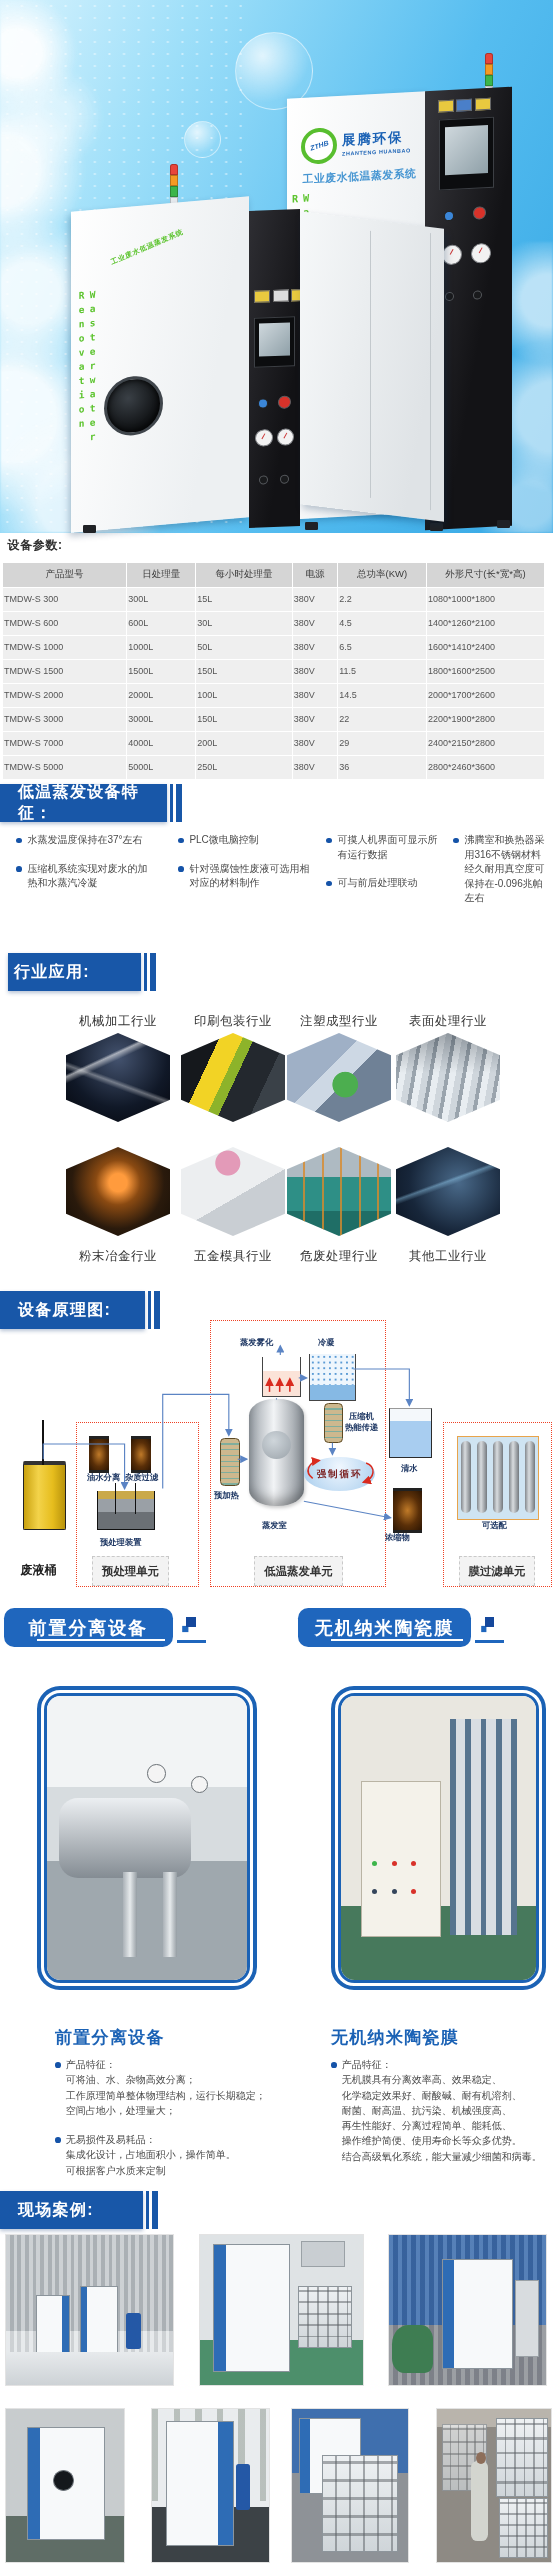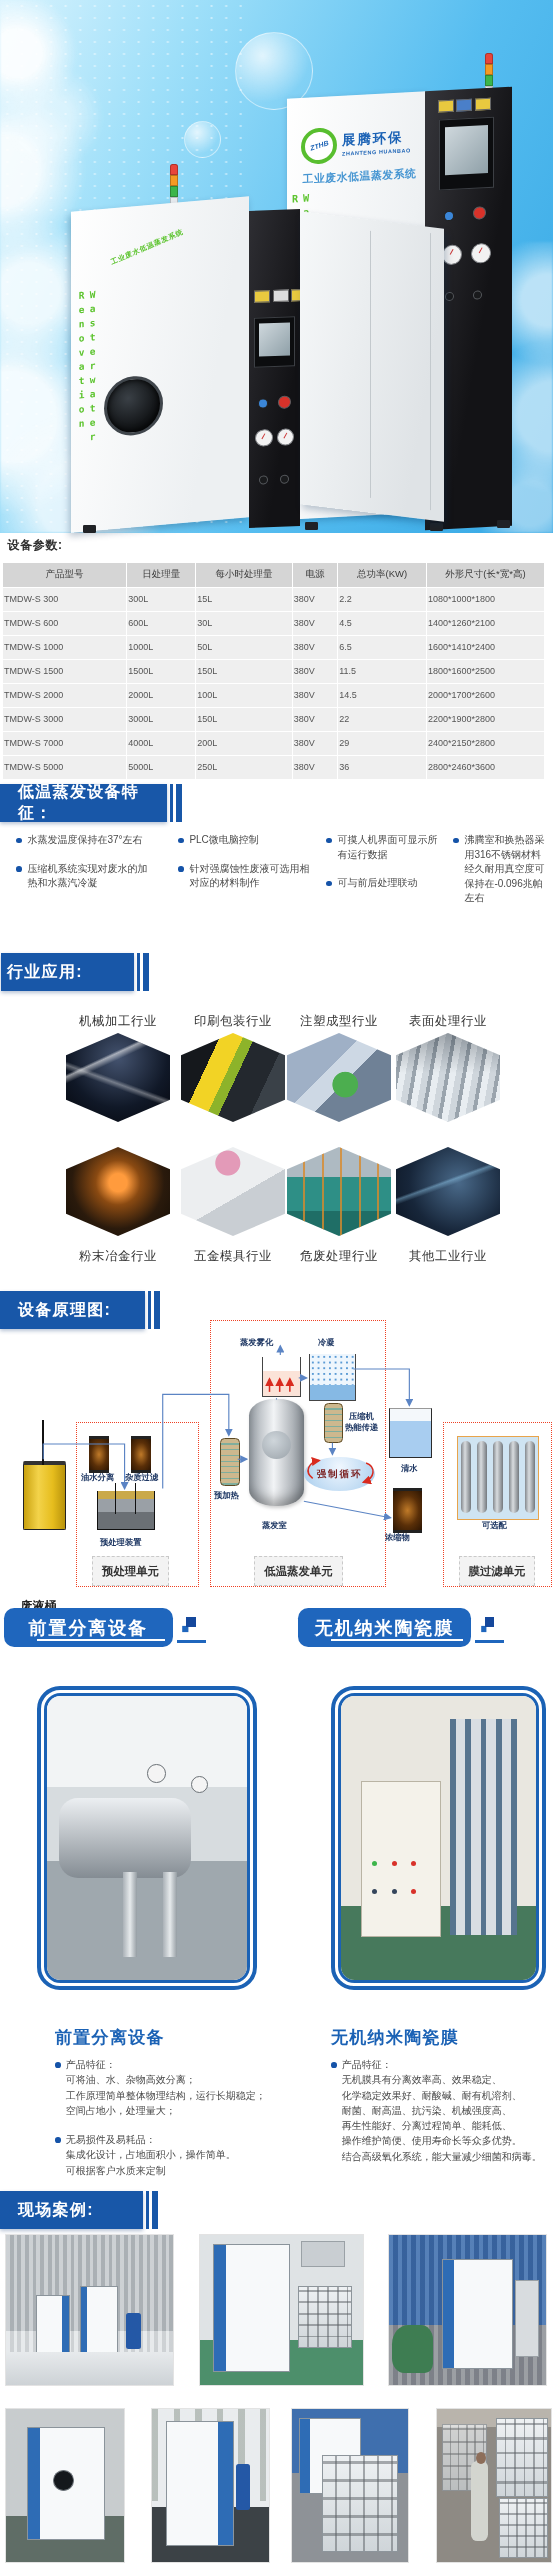--- a/index.html
+++ b/index.html
@@ -393,21 +393,21 @@
         <span>可与前后处理联动</span>
       </div>
   </div>
   <div class="fcol" style="left:453px;width:94px;">
     <div class="feat">
         <span class="fdot"></span>
         <span>沸腾室和换热器采用316不锈钢材料经久耐用真空度可保持在-0.096兆帕左右</span>
       </div>
   </div>
 
-  <div class="ribbon" style="left:1px;top:953px;width:127px;padding-left:6px;">
+  <div class="ribbon" style="left:8px;top:953px;width:127px;padding-left:6px;">
     <span>行业应用:</span>
       <i class="s1"></i>
       <i class="s2"></i>
   </div>
   <div class="hexlbl" style="left:66px;top:1013px;">机械加工行业</div>
   <div class="hexlbl" style="left:181px;top:1013px;">印刷包装行业</div>
   <div class="hexlbl" style="left:287px;top:1013px;">注塑成型行业</div>
   <div class="hexlbl" style="left:396px;top:1013px;">表面处理行业</div>
   <div class="hex hx1" style="left:66px;top:1033px;"></div>
   <div class="hex hx2" style="left:181px;top:1033px;"></div>
@@ -465,25 +465,25 @@
       <span class="tube"></span>
         <span class="tube"></span>
         <span class="tube"></span>
         <span class="tube"></span>
         <span class="tube"></span>
     </div>
     <div class="dl" style="left:482px;top:202px;">可选配</div>
 
     <div class="barrel" style="left:23px;top:143px;width:41px;height:64px;"></div>
     <div class="dip" style="left:42px;top:102px;height:45px;"></div>
-    <div class="dl" style="left:20.4px;top:244px;font-size:12px;color:#222;margin-top:36px;">废液桶</div>
+    <div class="dl" style="left:20.4px;top:244px;font-size:12px;color:#222;">废液桶</div>
 
     <div class="jarf" style="left:89px;top:118px;width:20.4px;height:30.5px;"></div>
     <div class="jarf" style="left:131px;top:118px;width:20.4px;height:30.5px;" actable="false"></div>
-    <div class="dl" style="left:81px;top:154px;">油水分离</div>
+    <div class="dl" style="left:87px;top:154px;">油水分离</div>
     <div class="dl" style="left:125px;top:154px;">杂质过滤</div>
     <div class="pretank" style="left:97px;top:173px;width:56px;height:38px;">
       <i style="left:16.5px;"></i>
         <i style="left:37px;"></i>
     </div>
     <div class="dl" style="left:100px;top:219px;">预处理装置</div>
 
     <div class="ubox" style="left:92px;top:238px;width:75px;">
       <span>预处理单元</span>
       </div>

